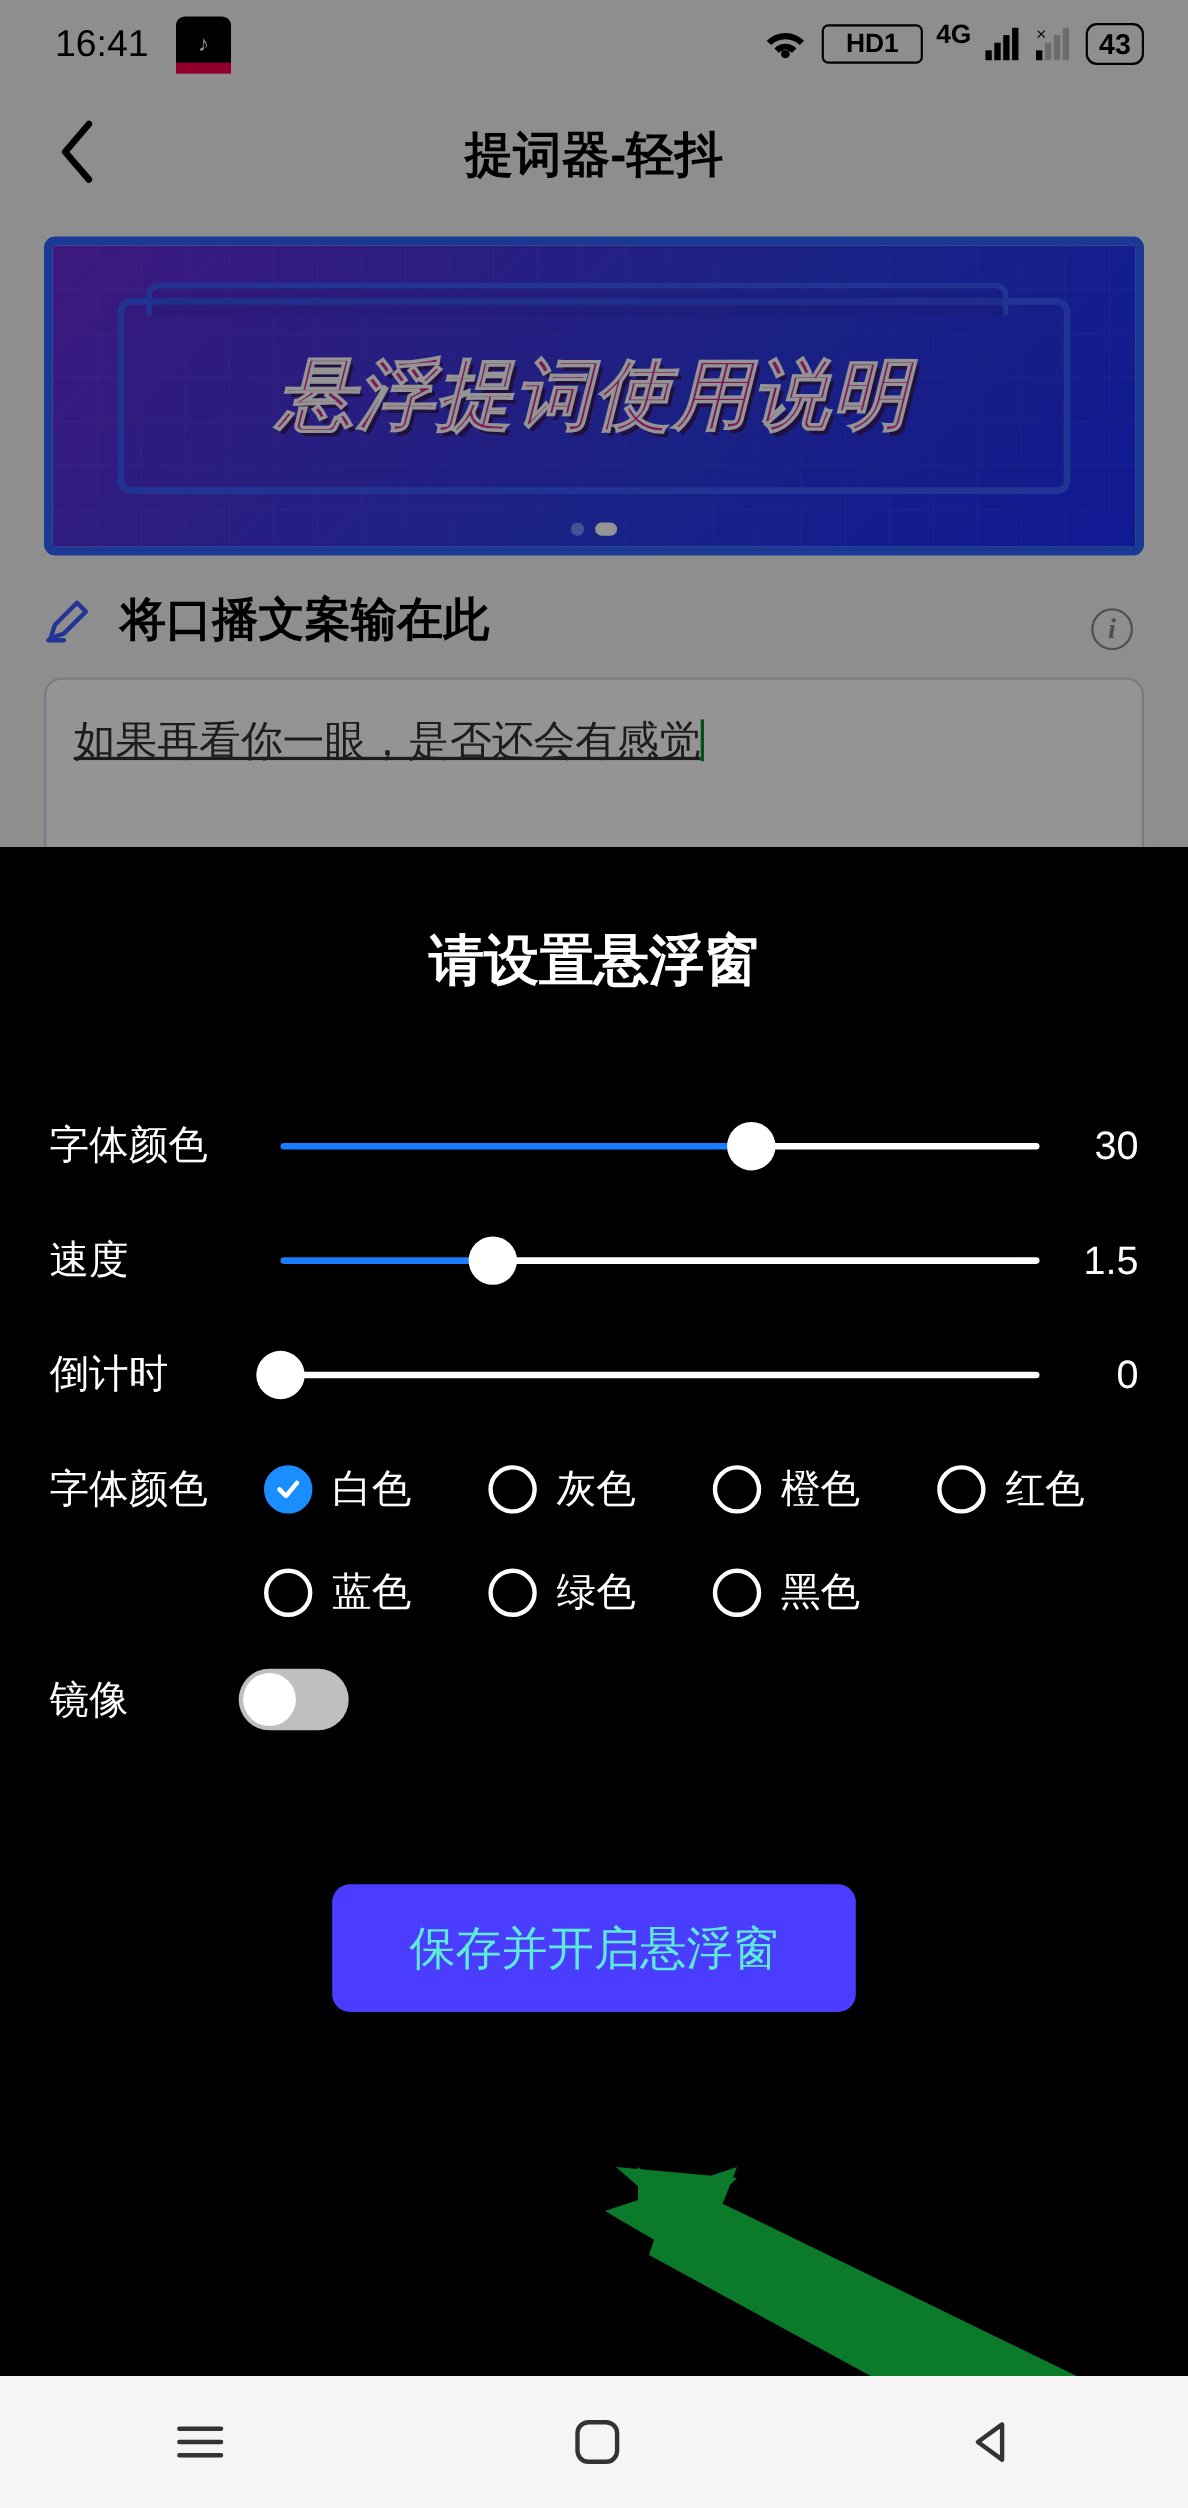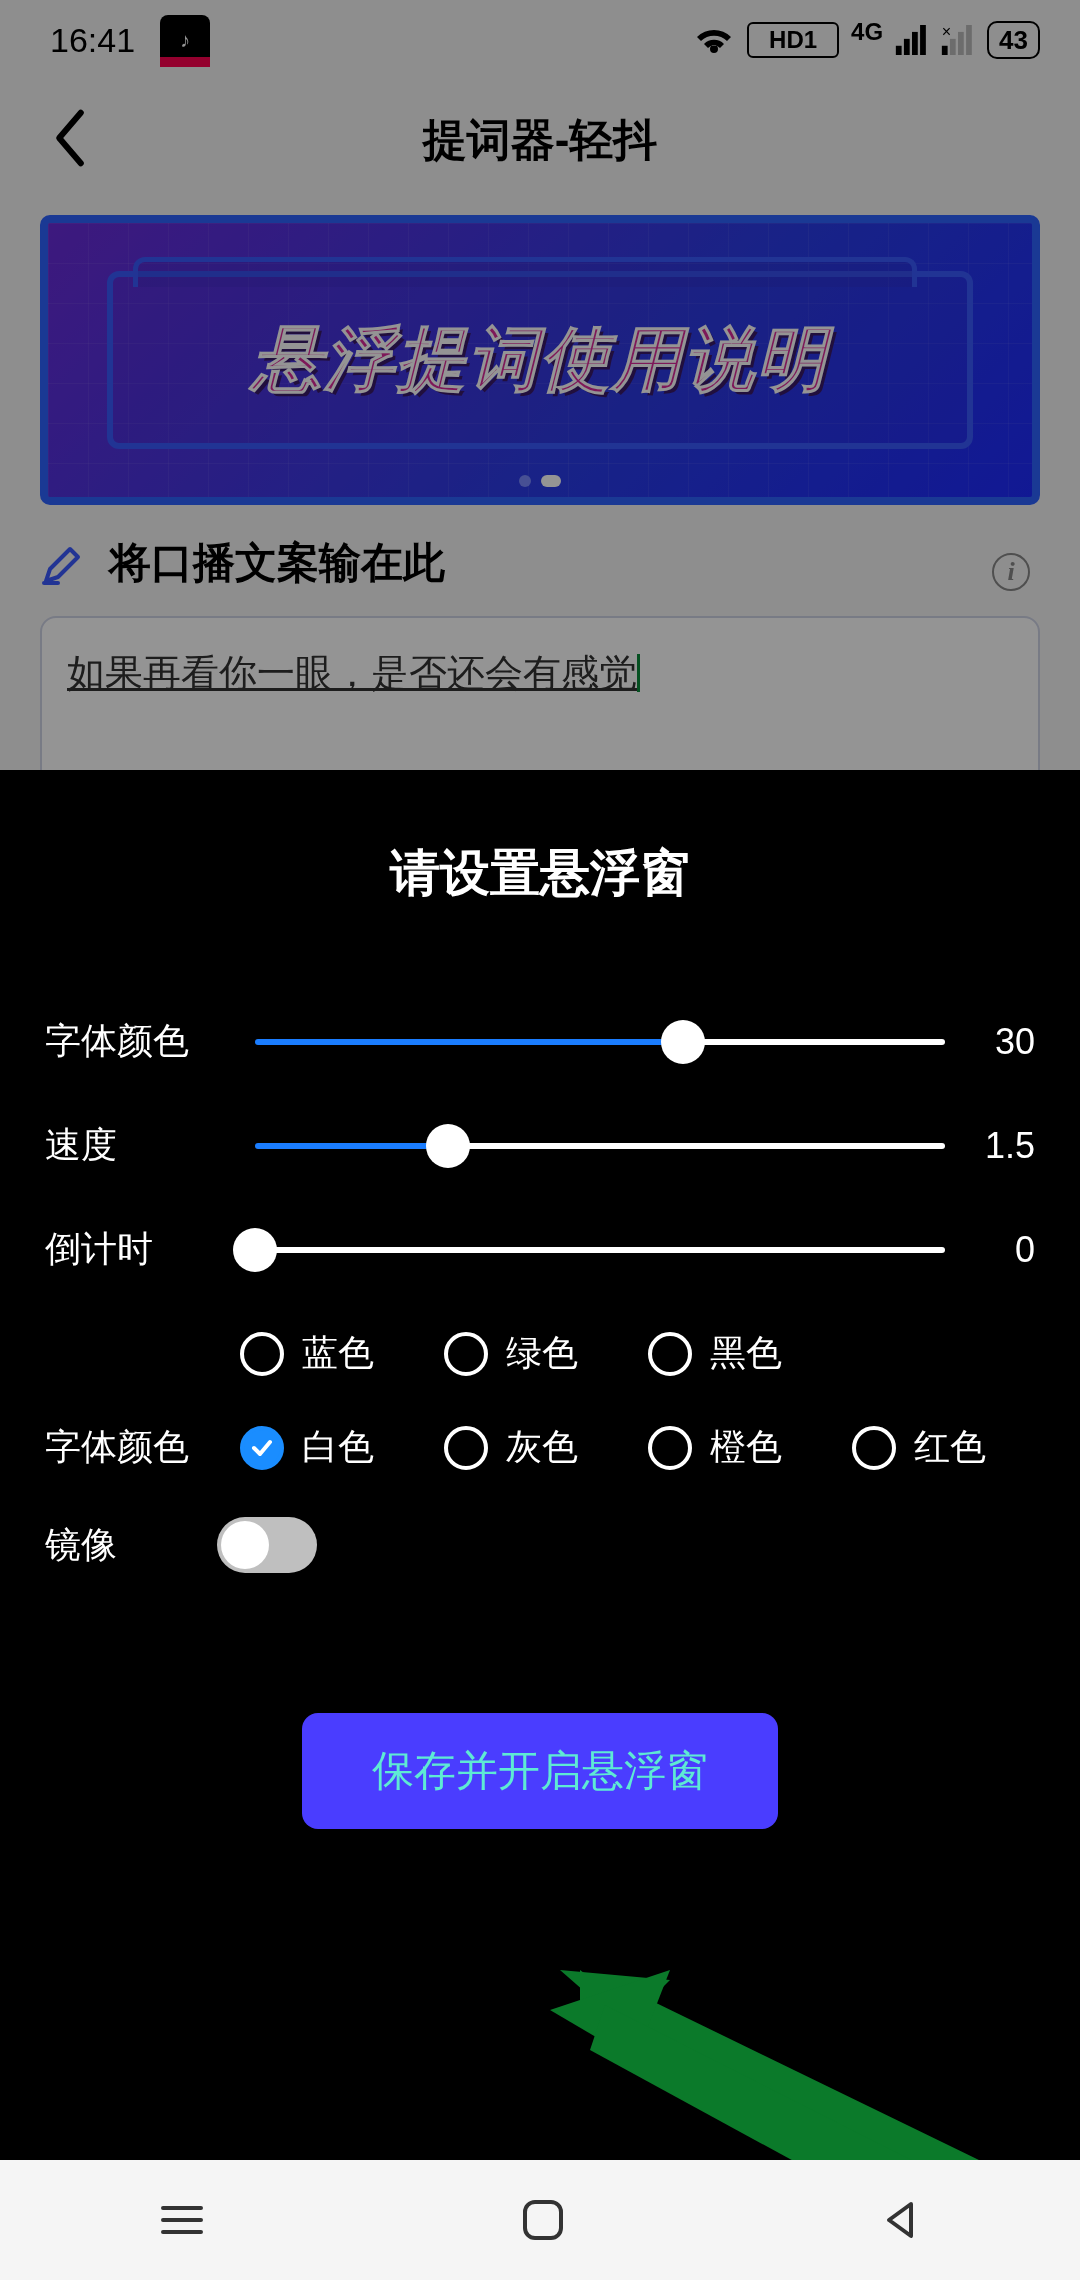--- a/index.html
+++ b/index.html
@@ -294,36 +294,20 @@
     <div class="row-label">倒计时</div>
     <div class="slider slider-count">
       <div class="track"></div>
         <div class="thumb"></div>
     </div>
     <div class="row-value">0</div>
   </div>
 
   <div class="colors">
     <div class="colors-row">
-      <div class="color-opts color-opts-indent">
-        <div class="color-opt">
-          <span class="color-radio"></span>
-          <span>蓝色</span>
-        </div>
-        <div class="color-opt">
-          <span class="color-radio"></span>
-          <span>绿色</span>
-        </div>
-        <div class="color-opt">
-          <span class="color-radio"></span>
-          <span>黑色</span>
-        </div>
-      </div>
-    </div>
-    <div class="colors-row">
       <div class="colors-label">字体颜色</div>
       <div class="color-opts">
         <div class="color-opt">
           <span class="color-radio checked">
             <svg width="24" height="24" viewBox="0 0 24 24">
                 <path d="M4 12 L10 18 L20 6" stroke="#fff" stroke-width="4" fill="none" stroke-linecap="round" stroke-linejoin="round"></path>
               </svg>
           </span>
           <span>白色</span>
         </div>
@@ -334,20 +318,36 @@
         <div class="color-opt">
           <span class="color-radio"></span>
           <span>橙色</span>
         </div>
         <div class="color-opt">
           <span class="color-radio"></span>
           <span>红色</span>
         </div>
       </div>
     </div>
+    <div class="colors-row">
+      <div class="color-opts color-opts-indent">
+        <div class="color-opt">
+          <span class="color-radio"></span>
+          <span>蓝色</span>
+        </div>
+        <div class="color-opt">
+          <span class="color-radio"></span>
+          <span>绿色</span>
+        </div>
+        <div class="color-opt">
+          <span class="color-radio"></span>
+          <span>黑色</span>
+        </div>
+      </div>
+    </div>
   </div>
 
 
   <div class="mirror-row">
     <div class="row-label" style="width:auto">镜像</div>
     <div class="toggle"></div>
   </div>
 
   <button class="save-btn">保存并开启悬浮窗</button>
 </div>

